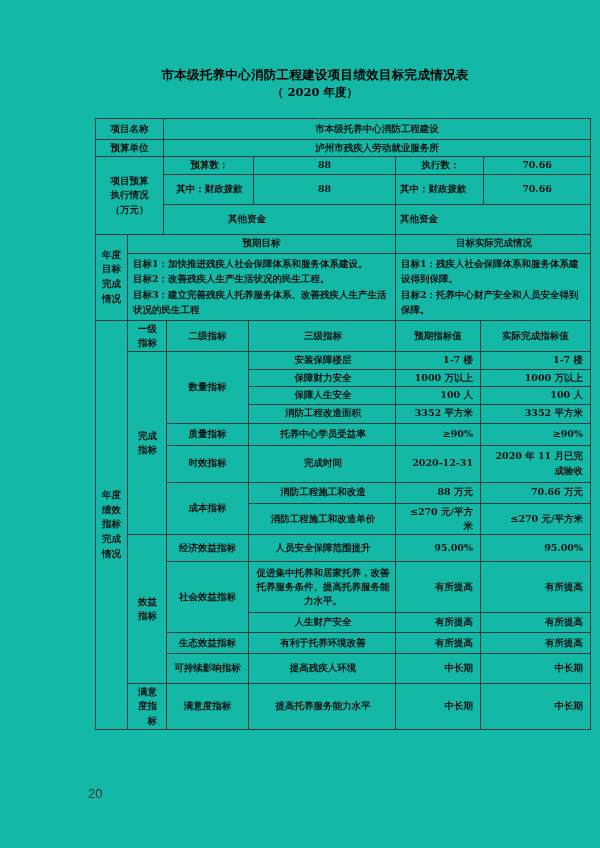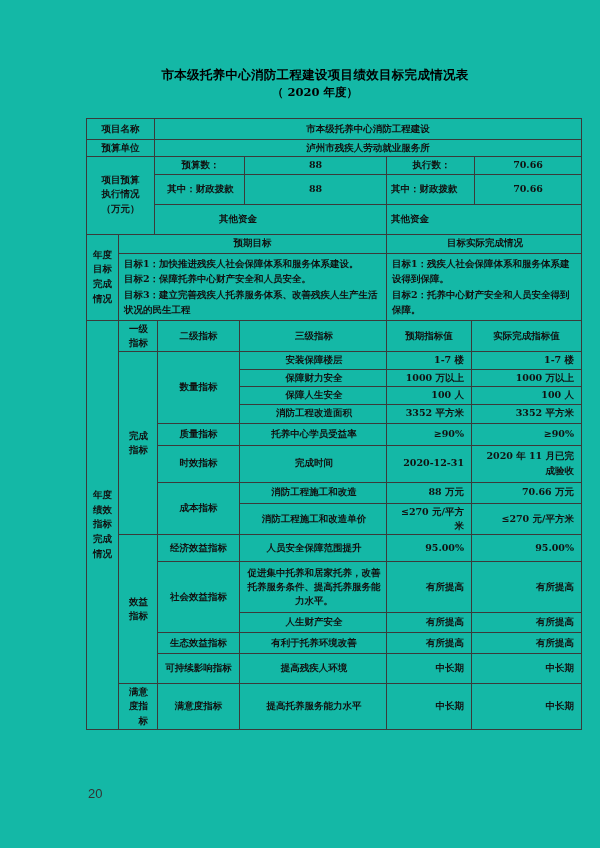--- a/index.html
+++ b/index.html
@@ -2,30 +2,30 @@
 <html><head>
 <meta charset="utf-8">
 <style>
   html,body{margin:0;padding:0;background:#ffffff;}
   .page{position:relative;width:600px;height:848px;background:#14b8a6;overflow:hidden;
         font-family:"DejaVu Serif","Liberation Serif",serif;color:#000;}
   .doc-title{position:absolute;left:0;top:67px;width:630px;text-align:center;
              font-size:12.5px;font-weight:bold;letter-spacing:0.3px;}
   .doc-subtitle{position:absolute;left:0;top:85px;width:630px;text-align:center;
                 font-size:11.5px;font-weight:bold;}
-  .tablewrap{position:absolute;left:86px;top:118px;width:495px;}
+  .tablewrap{position:absolute;left:95px;top:118px;width:495px;}
   table{border-collapse:collapse;table-layout:fixed;width:495px;}
   table.t2,table.t3{margin-top:-1px;}
   td{border:1px solid #3a3a3a;font-size:9.5px;font-weight:bold;color:#111;
      vertical-align:middle;padding:1px 4px;line-height:1.5;overflow:hidden;
      word-break:break-word;}
   .c{text-align:center;}
   .l{text-align:center;padding-left:6px;}
   .vlab{text-align:center;padding:1px 5px;line-height:1.55;} 
-  .n4{padding:1px 13px;text-align:center;font-family:Liberation Mono, monospace;}                   
+  .n4{padding:1px 13px;text-align:center;}                   
   .lvl1{padding:1px 9px;text-align:right;line-height:1.5;}  
   .goalcell{vertical-align:middle;padding:2px 5px;margin-left:27px;}
   .goalcell div{line-height:15.5px;text-align:left;}
   .wrap2{display:flex;flex-direction:row;line-height:14px;}
   .wrap2 .fr{align-self:flex-end;}
   .wrap2 .fl{align-self:flex-start;}
   .wrap2 .fc{align-self:center;margin-left:60px;}
   .valcell{text-align:right;padding:1px 7px;}
   .pageno{position:absolute;left:88px;top:786px;font-size:13px;color:#333;
           font-family:"Liberation Sans","DejaVu Sans",sans-serif;}
@@ -100,21 +100,21 @@
         </colgroup>
       <tbody>
           <tr style="height:19px">
         <td class="vlab" rowspan="2">年度目标完成情况</td>
         <td class="c">预期目标</td>
         <td class="l">目标实际完成情况</td>
       </tr>
       <tr style="height:64px">
         <td class="goalcell">
           <div>目标1：加快推进残疾人社会保障体系和服务体系建设。</div>
-          <div>目标2：保障托养中心财产安全和人员安全。</div>
+          <div>目标2：改善残疾人生产生活状况的民生工程。</div>
           <div>目标3：建立完善残疾人托养服务体系、改善残疾人生产生活状况的民生工程</div>
         </td>
         <td class="goalcell">
           <div>目标1：残疾人社会保障体系和服务体系建设得到保障。</div>
           <div>目标2：托养中心财产安全和人员安全得到保障。</div>
         </td>
       </tr>
     </tbody>
       </table>
 

